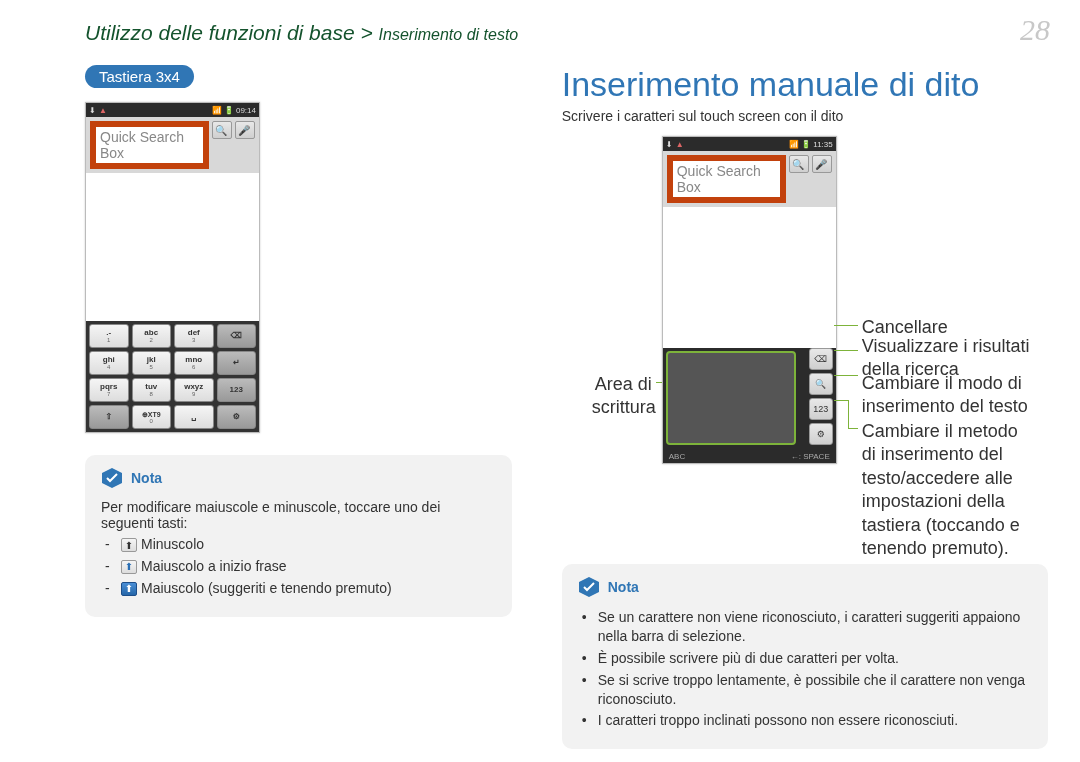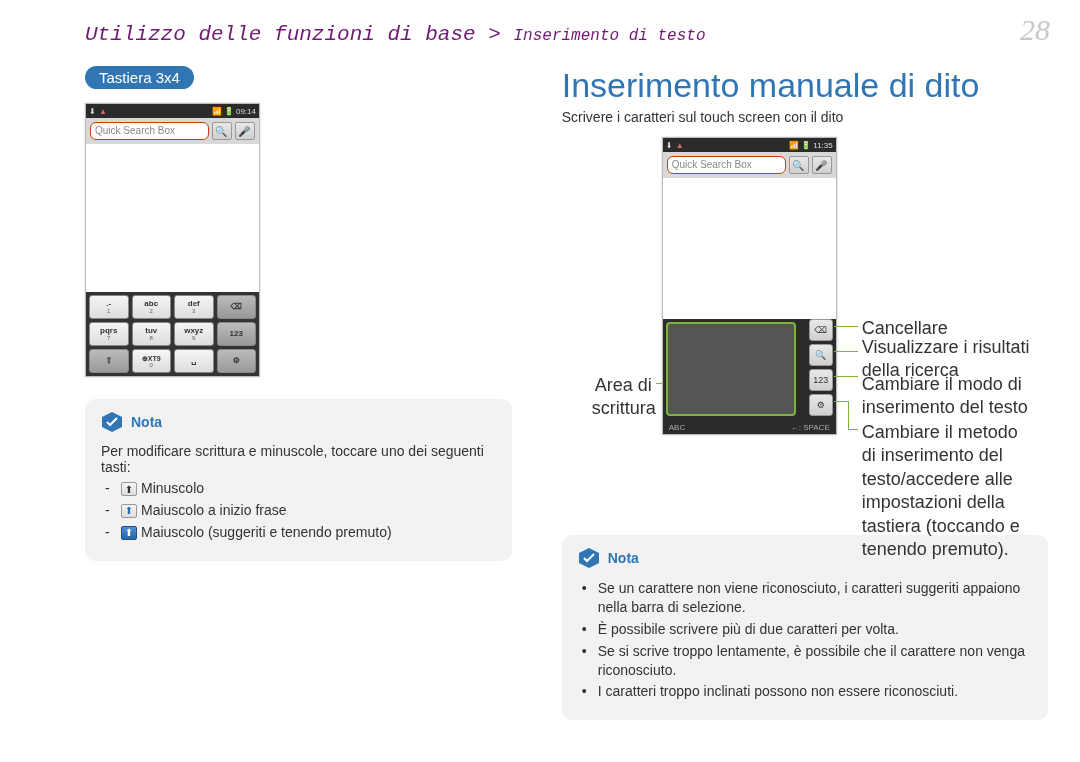--- a/index.html
+++ b/index.html
@@ -11,24 +11,24 @@
     background: #fff;
     color: #333;
   }
   .header {
     display: flex;
     justify-content: space-between;
     align-items: baseline;
     padding: 15px 30px 0 85px;
   }
   .breadcrumb {
-    color: #701a75;
+    color: #14532d;
     font-size: 21px;
     font-style: italic;
-    font-family: Liberation Mono, monospace;
+    font-family: Liberation Sans, sans-serif;
   }
   .breadcrumb .sub { font-size: 16px; }
   .page-number {
     font-family: Georgia, serif;
     font-style: italic;
     font-size: 30px;
     color: #c8c8c8;
     line-height: 1;
   }
   .columns {
@@ -80,25 +80,25 @@
   .mini-icon { width: 8px; height: 8px; display: inline-block; }
   .searchrow {
     background: #d8d8d8;
     padding: 4px;
     display: flex;
     gap: 3px;
   }
   .searchbox {
     flex: 1;
     background: #fff;
-    border: 1px solid #c2410c;
-    font-size: 10px;
+    border: 6px solid #c2410c;
+    font-size: 14px;
     color: #888;
     padding: 2px 4px;
-    border-radius: 6px;
+    border-radius: 0;
   }
   .sbtn {
     width: 20px; height: 18px;
     background: linear-gradient(#e8e8e8,#cfcfcf);
     border: 1px solid #999;
     border-radius: 2px;
     display: flex; align-items: center; justify-content: center;
     font-size: 10px; color: #444;
   }
   .whitearea { background: #fff; }
@@ -272,20 +272,37 @@
           <div class="key">
               <span class="main">def</span>
               <span class="sub">3</span>
             </div>
           <div class="key dark">
               <span class="main">⌫</span>
             </div>
         </div>
         <div class="krow">
           <div class="key">
+              <span class="main">ghi</span>
+              <span class="sub">4</span>
+            </div>
+          <div class="key">
+              <span class="main">jkl</span>
+              <span class="sub">5</span>
+            </div>
+          <div class="key">
+              <span class="main">mno</span>
+              <span class="sub">6</span>
+            </div>
+          <div class="key dark">
+              <span class="main">↵</span>
+            </div>
+        </div>
+        <div class="krow">
+          <div class="key">
               <span class="main">pqrs</span>
               <span class="sub">7</span>
             </div>
           <div class="key">
               <span class="main">tuv</span>
               <span class="sub">8</span>
             </div>
           <div class="key">
               <span class="main">wxyz</span>
               <span class="sub">9</span>
@@ -315,21 +332,21 @@
     <div class="note">
       <div class="note-header">
         <span class="note-icon">
           <svg width="22" height="22" viewBox="0 0 22 22">
               <polygon points="11,1 21,6 21,16 11,21 1,16 1,6" fill="#3076b5"></polygon>
               <path d="M6 11 l3 3 l7 -7" stroke="#fff" stroke-width="2" fill="none"></path>
             </svg>
         </span>
         <span>Nota</span>
       </div>
-      <p>Per modificare scrittura e minuscole, toccare uno dei seguenti tasti:</p>
+      <p>Per modificare maiuscole e minuscole, toccare uno dei seguenti tasti:</p>
       <ul class="dash">
         <li><span class="case-icon">
               <span class="arrow-blk">⬆</span>
             </span><span>Minuscolo</span></li>
         <li><span class="case-icon">
               <span class="arrow-blk" style="color:#2a6fb4">⬆</span>
             </span><span>Maiuscolo a inizio frase</span></li>
         <li><span class="case-icon blue">
               <span class="arrow-wht">⬆</span>
             </span><span>Maiuscolo (suggeriti e tenendo premuto)</span></li>

